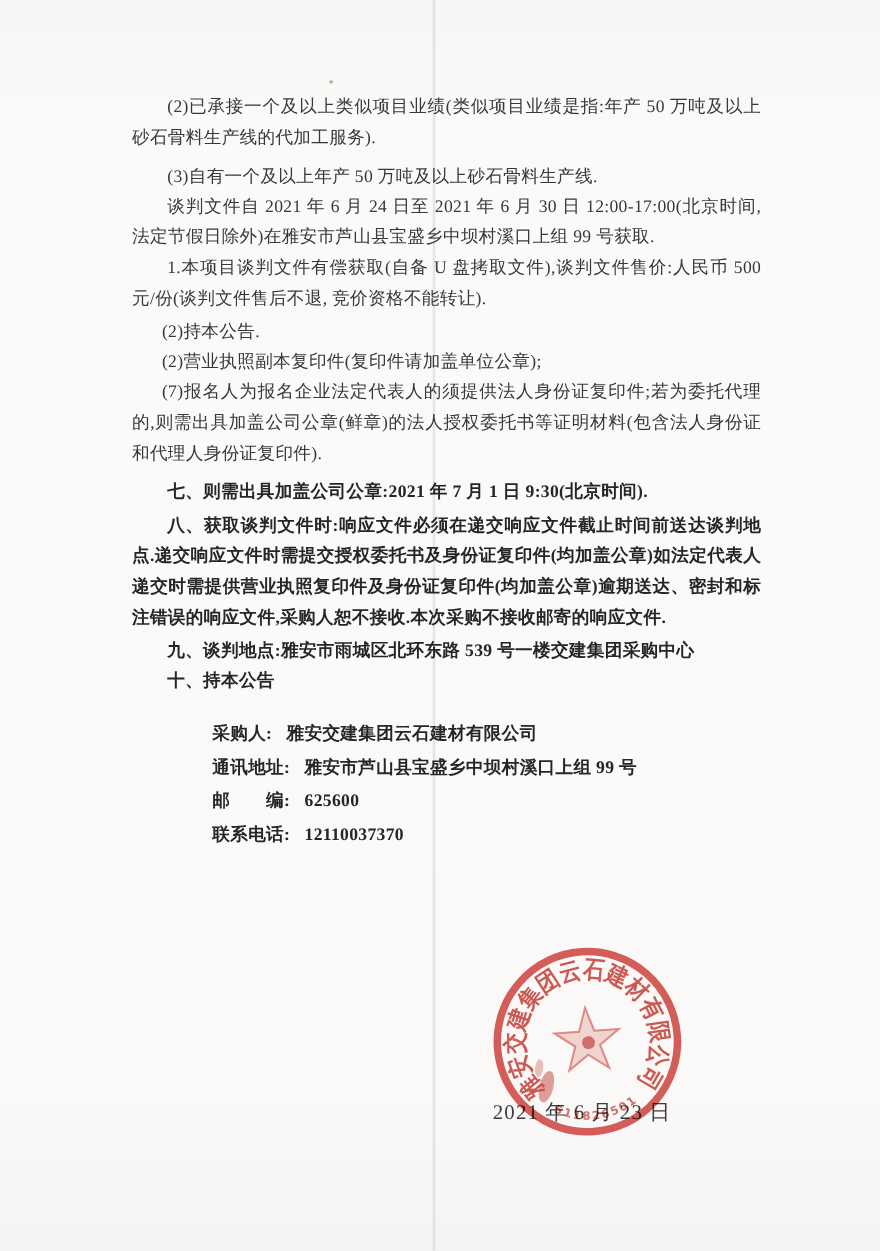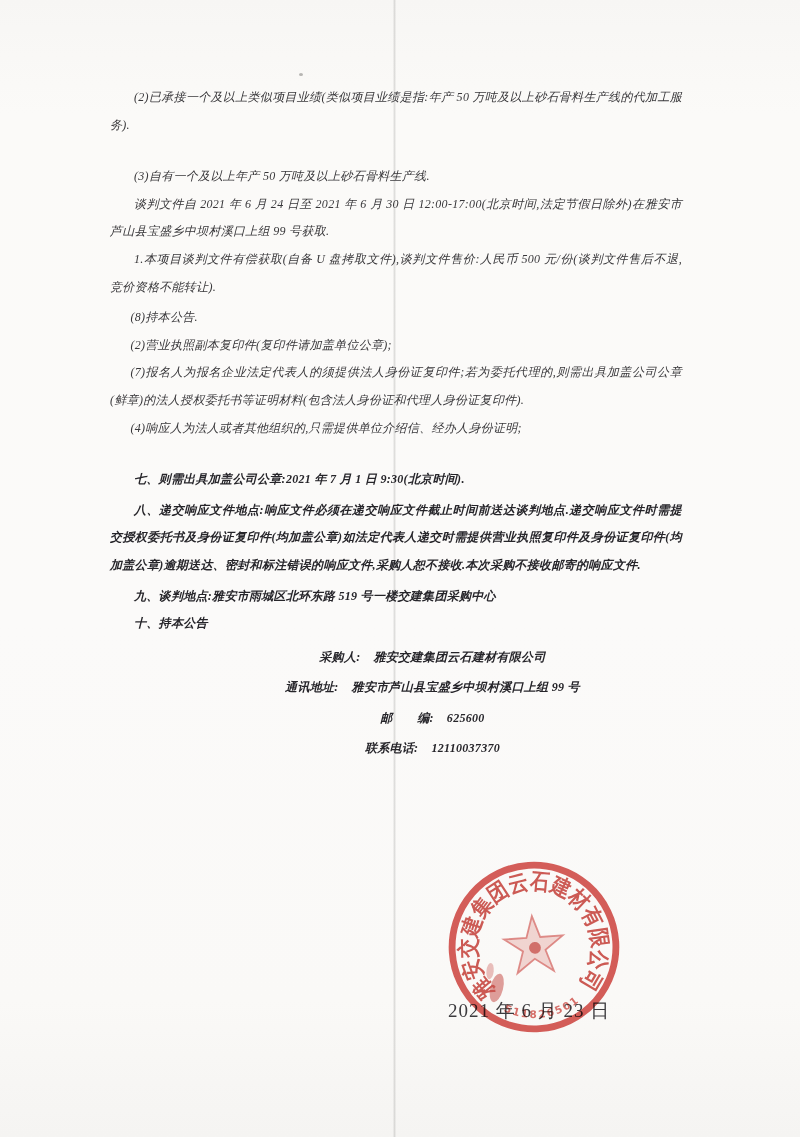--- a/index.html
+++ b/index.html
@@ -16,33 +16,33 @@
   
   .fold-line {
     position:absolute; left:393px; top:0; width:3px; height:1137px;
     background:linear-gradient(90deg,rgba(0,0,0,0.02),rgba(120,120,118,0.22),rgba(0,0,0,0.02));
   }
   .speck {
     position:absolute; left:299px; top:73px; width:4px; height:3px;
     background:#9a9895; border-radius:50%; opacity:.7;
   }
   .doc {
-    position:absolute; left:110px; top:84px; width:572px;
-    font-size:12px; line-height:27.6px; color:#38373a;
-    letter-spacing:.3px; text-align:justify;font-style:italic;
+    position:absolute; left:120px; top:84px; width:572px;
+    font-size:16px; line-height:27.6px; color:#38373a;
+    letter-spacing:.3px; text-align:justify;
   }
   .para { text-indent:2em; }
   .sub  { text-indent:1.7em; }
   .b    { font-weight:bold; color:#26252a; }
-  .gap-sm { margin-top:24px; }
+  .gap-sm { margin-top:8px; }
   .gap-md { margin-top:13px; }
   .gap-xs { margin-top:3px; }
   .contact {
-    margin-top:4px; padding-left:73px; line-height:30.4px;
-    font-weight:bold; color:#26252a; text-align:center;
+    margin-top:20px; padding-left:73px; line-height:30.4px;
+    font-weight:bold; color:#26252a; text-align:left;
   }
   .contact-row .c-value { margin-left:13px; }
   
   .sign-date {
     position:absolute; left:448px; top:998px; width:220px;
     font-size:19px; letter-spacing:1px; color:#3c3b3e; z-index:1;
   }
   
   .stamp {
     position:absolute; left:443px; top:856px; width:182px; height:182px;
@@ -57,30 +57,29 @@
 
   <div class="fold-line"></div>
   <div class="speck"></div>
 
   <div class="doc">
     <p class="para">(2)已承接一个及以上类似项目业绩(类似项目业绩是指:年产 50 万吨及以上砂石骨料生产线的代加工服务).</p>
     <p class="para gap-sm">(3)自有一个及以上年产 50 万吨及以上砂石骨料生产线.</p>
 
     <p class="para">谈判文件自 2021 年 6 月 24 日至 2021 年 6 月 30 日 12:00-17:00(北京时间,法定节假日除外)在雅安市芦山县宝盛乡中坝村溪口上组 99 号获取.</p>
     <p class="para">1.本项目谈判文件有偿获取(自备 U 盘拷取文件),谈判文件售价:人民币 500 元/份(谈判文件售后不退, 竞价资格不能转让).</p>
-    <p class="sub gap-xs">(8)持本公告.</p>
+    <p class="sub gap-xs">(2)持本公告.</p>
     <p class="sub">(2)营业执照副本复印件(复印件请加盖单位公章);</p>
     <p class="sub">(7)报名人为报名企业法定代表人的须提供法人身份证复印件;若为委托代理的,则需出具加盖公司公章(鲜章)的法人授权委托书等证明材料(包含法人身份证和代理人身份证复印件).</p>
-    <p class="sub">(4)响应人为法人或者其他组织的,只需提供单位介绍信、经办人身份证明;</p>
 
     <p class="para gap-sm"><span class="b">七、则需出具加盖公司公章:</span><span class="b">2021 年 7 月 1 日 9:30(北京时间).</span></p>
 
-    <p class="para gap-xs"><span class="b">八、递交响应文件地点:</span><span class="b">响应文件必须在递交响应文件截止时间前送达谈判地点.递交响应文件时需提交授权委托书及身份证复印件(均加盖公章)如法定代表人递交时需提供营业执照复印件及身份证复印件(均加盖公章)逾期送达、密封和标注错误的响应文件,采购人恕不接收.本次采购不接收邮寄的响应文件.</span></p>
+    <p class="para gap-xs"><span class="b">八、获取谈判文件时:</span><span class="b">响应文件必须在递交响应文件截止时间前送达谈判地点.递交响应文件时需提交授权委托书及身份证复印件(均加盖公章)如法定代表人递交时需提供营业执照复印件及身份证复印件(均加盖公章)逾期送达、密封和标注错误的响应文件,采购人恕不接收.本次采购不接收邮寄的响应文件.</span></p>
 
-    <p class="para gap-xs"><span class="b">九、谈判地点:</span><span class="b">雅安市雨城区北环东路 519 号一楼交建集团采购中心</span></p>
+    <p class="para gap-xs"><span class="b">九、谈判地点:</span><span class="b">雅安市雨城区北环东路 539 号一楼交建集团采购中心</span></p>
     <p class="para b">十、持本公告</p>
 
     <div class="contact">
       <div class="contact-row"><span class="c-label">采购人:</span><span class="c-value">雅安交建集团云石建材有限公司</span></div>
       <div class="contact-row"><span class="c-label">通讯地址:</span><span class="c-value">雅安市芦山县宝盛乡中坝村溪口上组 99 号</span></div>
       <div class="contact-row"><span class="c-label">邮　　编:</span><span class="c-value">625600</span></div>
       <div class="contact-row"><span class="c-label">联系电话:</span><span class="c-value">12110037370</span></div>
     </div>
   </div>
 

